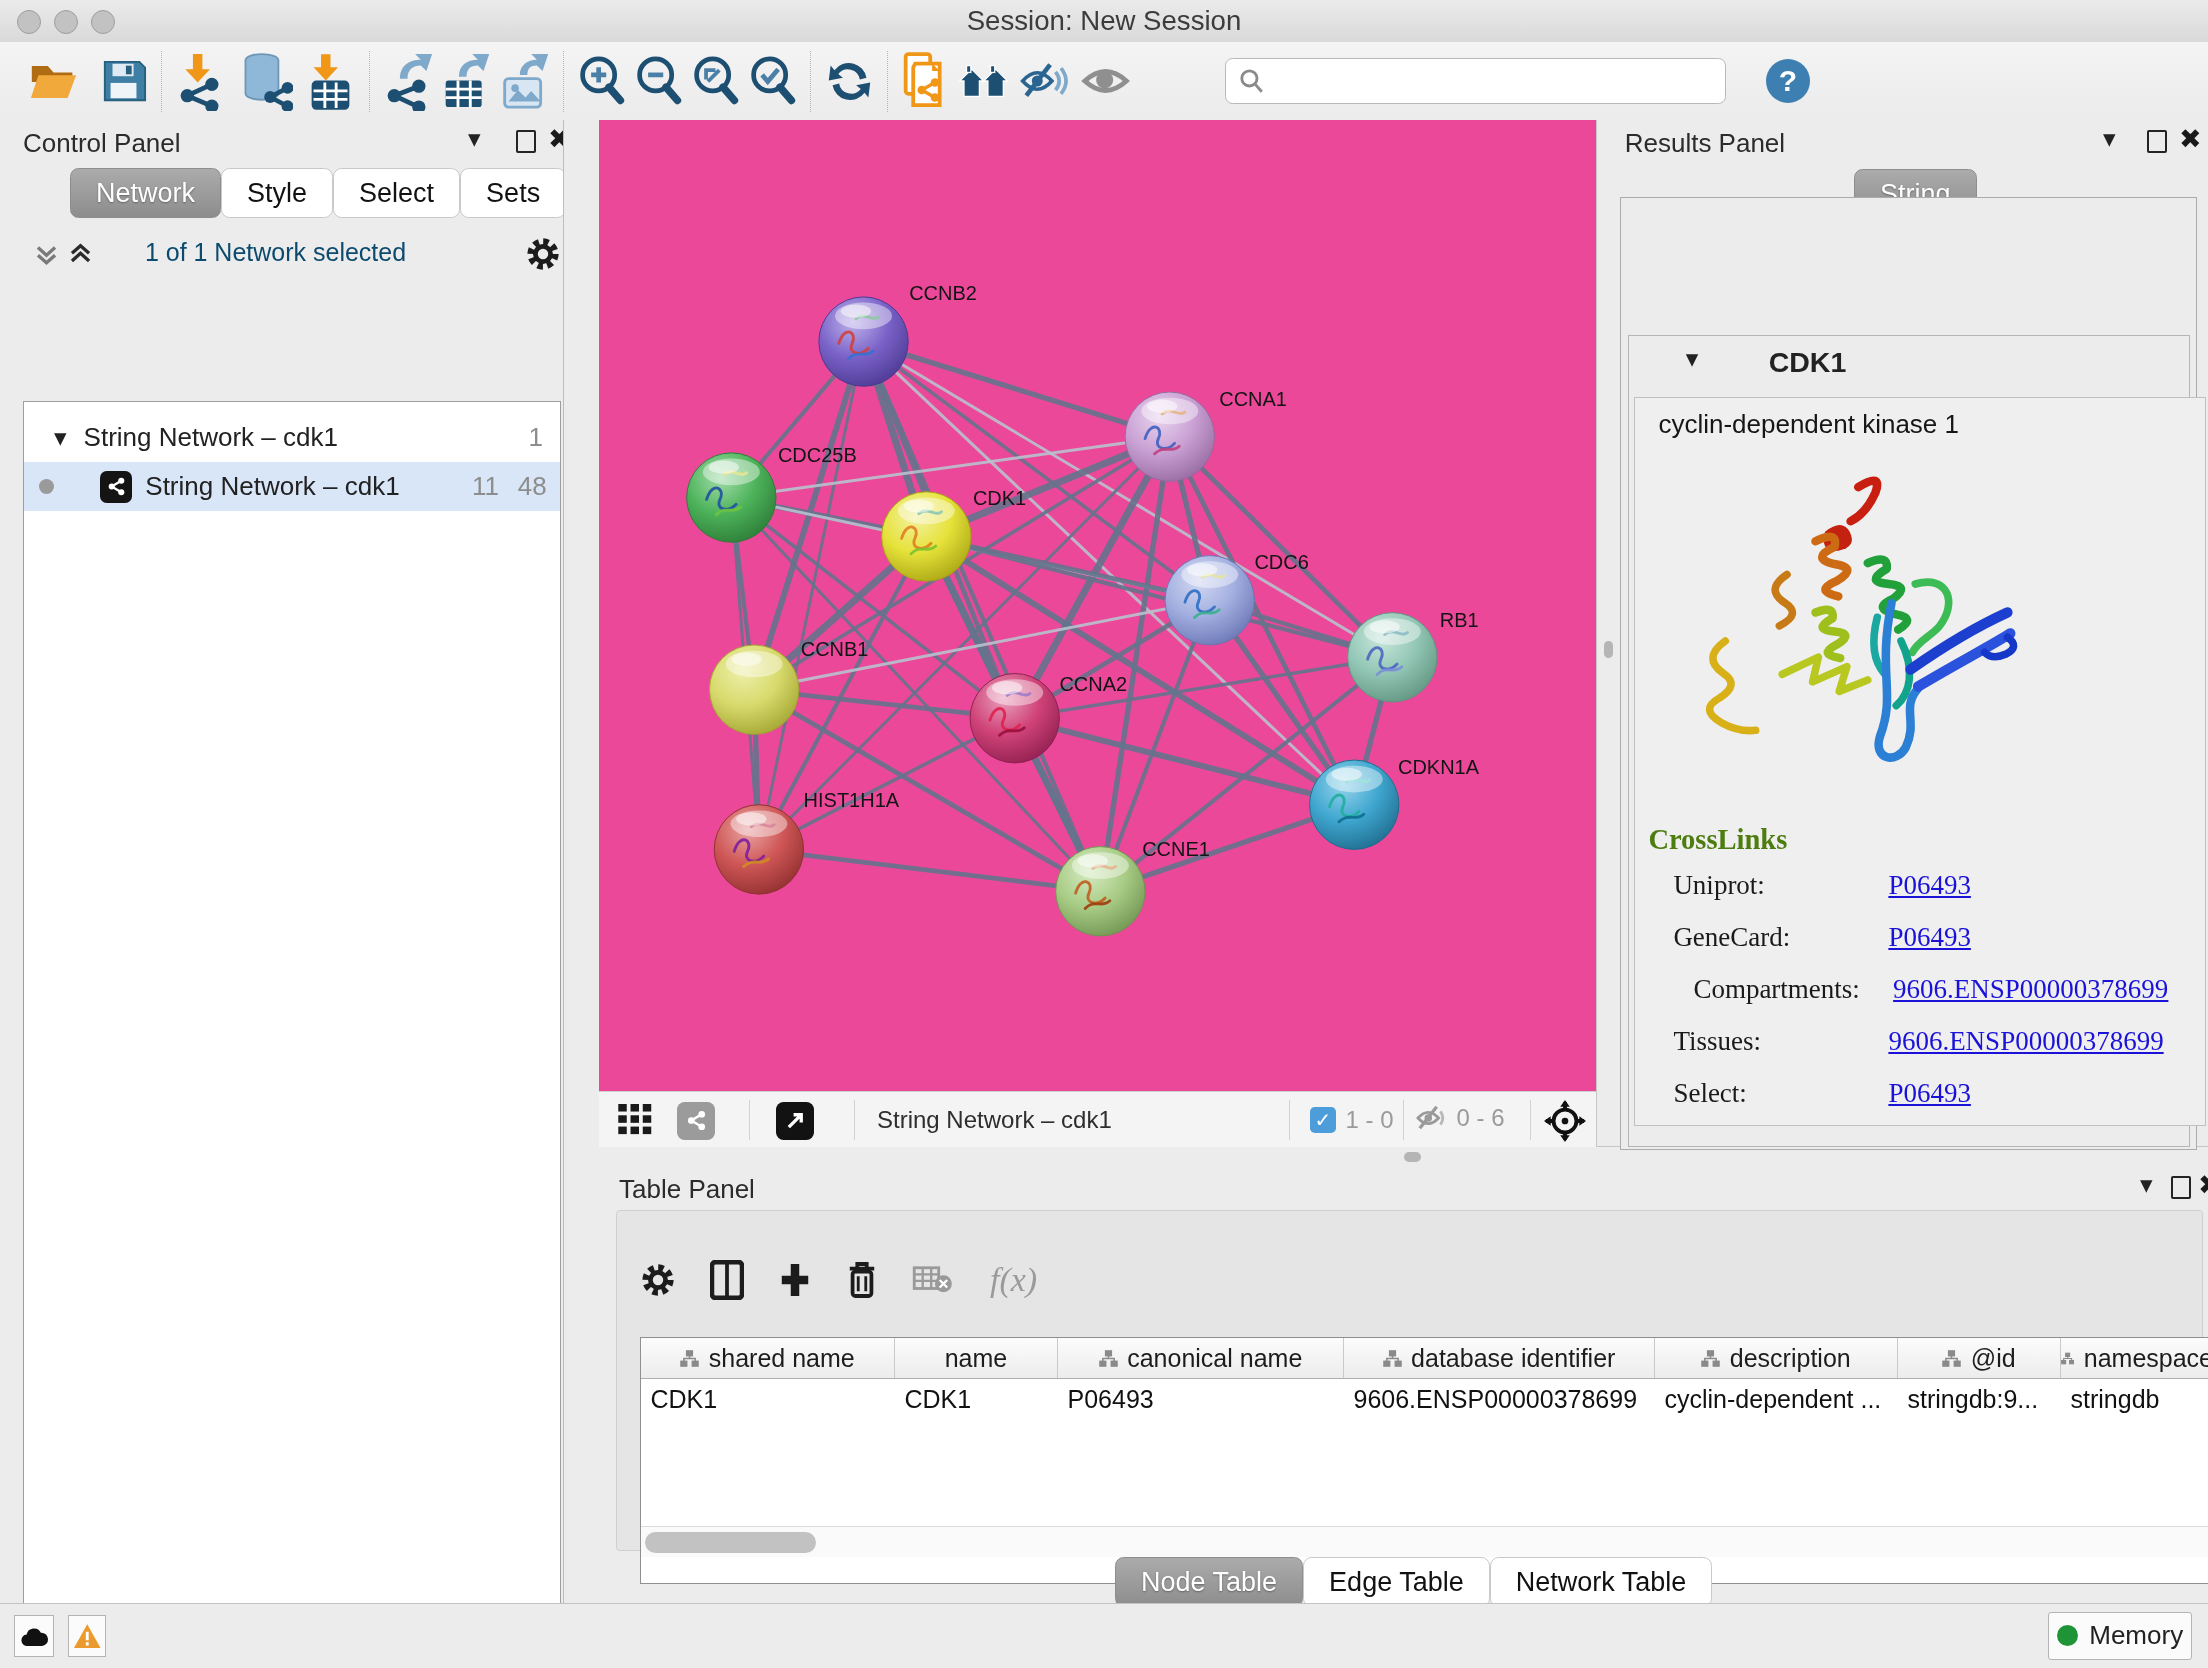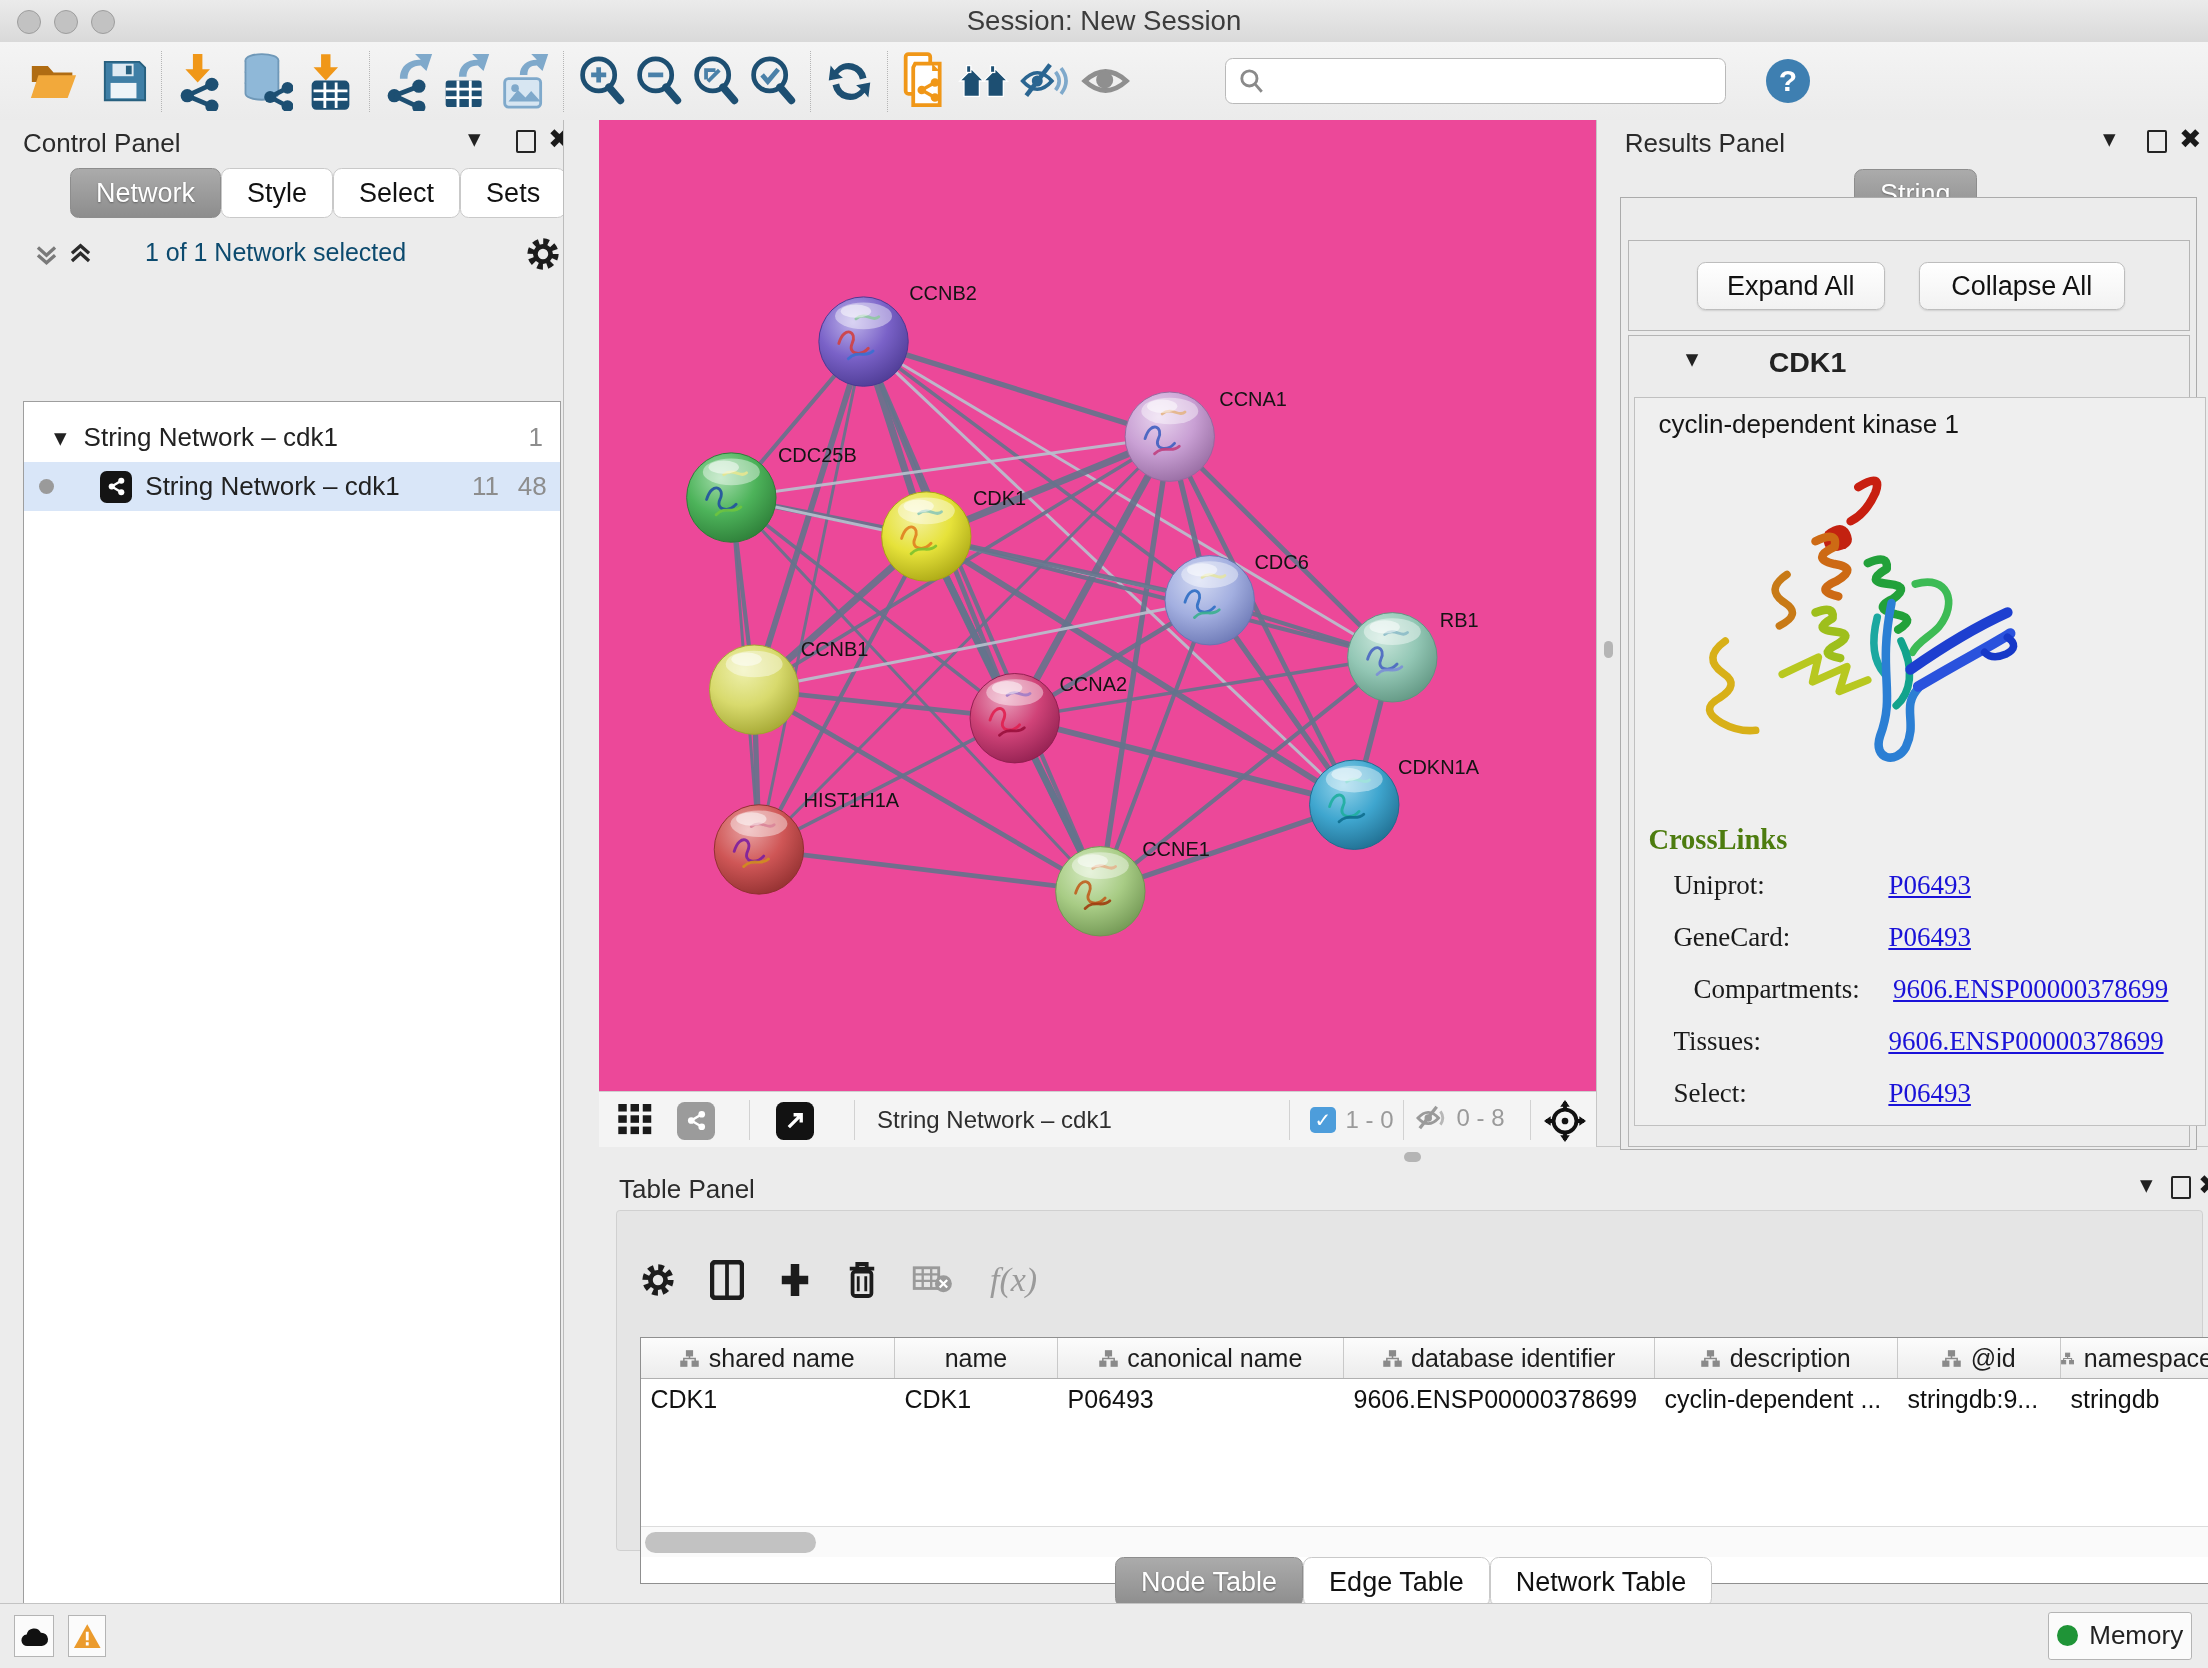--- a/index.html
+++ b/index.html
@@ -584,21 +584,21 @@
     <span class="cv-num">1 - 0</span>
   </div>
   <div class="cvsep" style="left:804px"></div>
   <div class="abs" style="left:816px;top:11.4px;display:flex;align-items:center;gap:7.6px">
     <svg width="34" height="30" viewBox="0 0 36 32">
         <path d="M3,16 Q14,4 25,16 Q14,28 3,16z" fill="none" stroke="#9a9a9a" stroke-width="3"></path>
         <circle cx="14" cy="16" r="4" fill="#9a9a9a"></circle>
         <path d="M27,9 q5,7 0,14" stroke="#b8b8b8" stroke-width="3" fill="none"></path>
         <path d="M5,27 L23,4" stroke="#9a9a9a" stroke-width="3.5"></path>
       </svg>
-    <span class="cv-num">0 - 8</span>
+    <span class="cv-num">0 - 6</span>
   </div>
   <div class="cvsep" style="left:931px"></div>
   <div class="abs" style="left:945px;top:7.6px">
     <svg width="42" height="42" viewBox="0 0 44 44">
         <circle cx="22" cy="22" r="12" fill="none" stroke="#111" stroke-width="4"></circle>
         <circle cx="22" cy="22" r="3.5" fill="#111"></circle>
         <g stroke="#111" stroke-width="4">
           <path d="M22,2 v8 M22,34 v8 M2,22 h8 M34,22 h8"></path>
         </g>
         <g fill="#111">
@@ -612,24 +612,20 @@
 </div>
 
 <div id="results-panel" class="abs">
   <span class="panel-title abs" style="left:5.7px;top:7.6px">Results Panel</span>
   <span class="abs caret" style="left:484px;top:3.8px">▾</span>
   <span class="abs float-ico" style="left:528px;top:9.5px"></span>
   <span class="abs close-ico" style="left:560px;top:2.9px">✖</span>
   <span class="tab sel abs" style="left:235px;top:49px">String</span>
 
   <div id="rp-box">
-    <div id="rp-btnbox">
-      <div class="rp-btn" style="left:68px;width:186px">Expand All</div>
-      <div class="rp-btn" style="left:290px;width:204px">Collapse All</div>
-    </div>
     <div id="rp-section">
       <span class="abs caret" style="left:57px;top:7.6px">▾</span>
       <span class="abs" style="left:140px;top:9.5px;font-size:28.5px;font-weight:bold">CDK1</span>
       <div id="rp-inner">
         <div class="abs" style="left:23px;top:11.4px;font-size:26px;color:#161616">cyclin-dependent kinase 1</div>
         <svg class="abs" style="left:38px;top:53px" width="380" height="361" viewBox="0 0 400 380">
           <g fill="none" stroke-linecap="round" stroke-linejoin="round">
             <path d="M195,38 q26,-16 18,6 q-10,22 -26,30" stroke="#c81f10" stroke-width="9"></path>
             <path d="M160,85 q18,-14 26,0 q8,16 -12,20 q-20,2 -14,-20z" fill="#c32210" stroke="none"></path>
             <path d="M150,95 q24,-12 20,6 q-26,12 0,18 q26,4 2,18 q-24,10 2,16" stroke="#cd6a14" stroke-width="9"></path>

